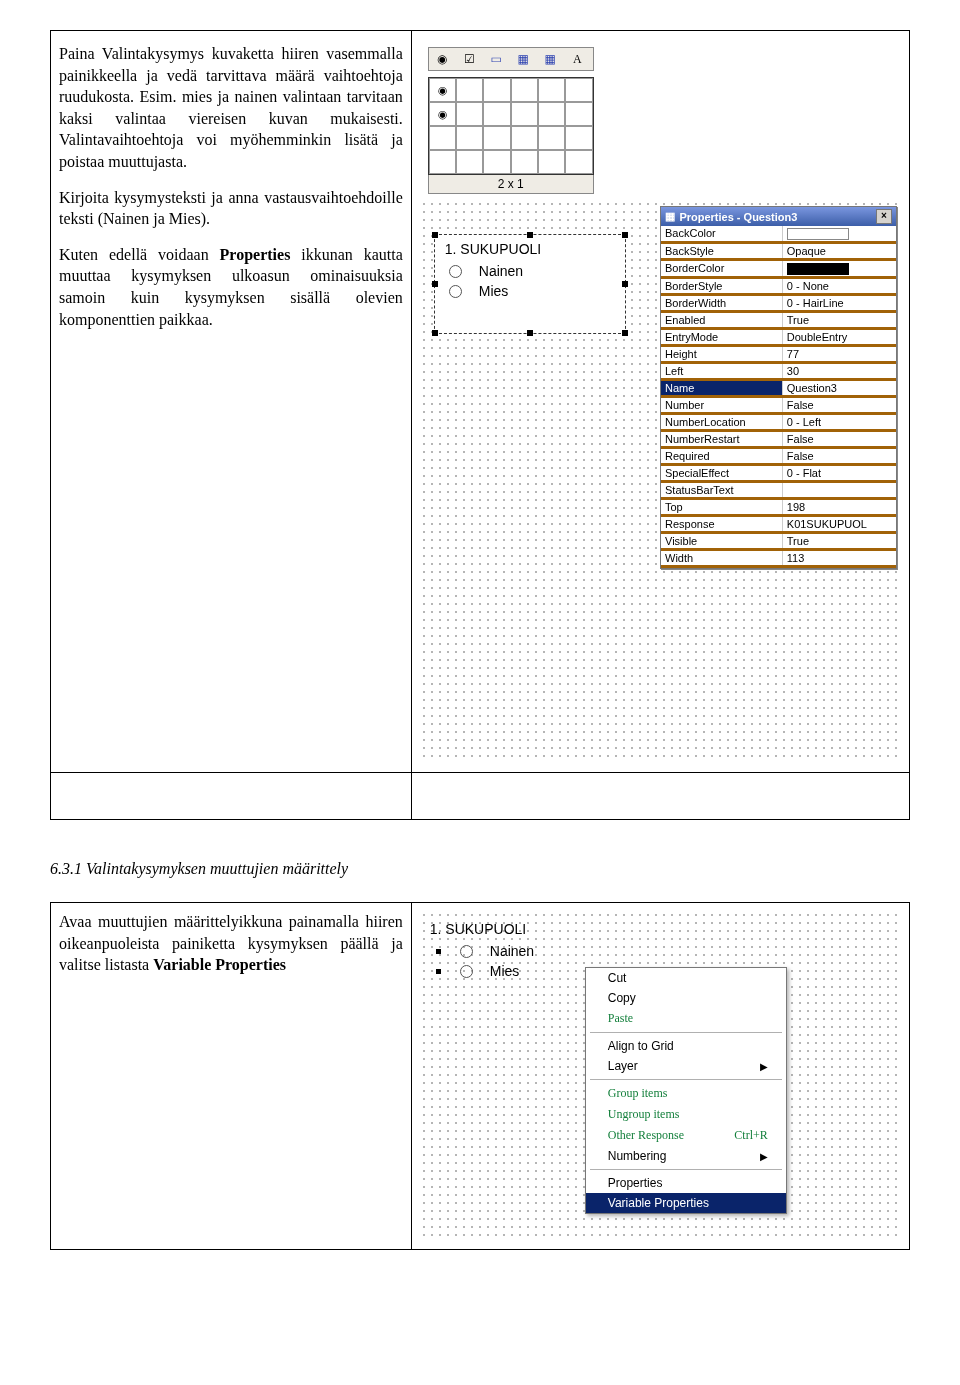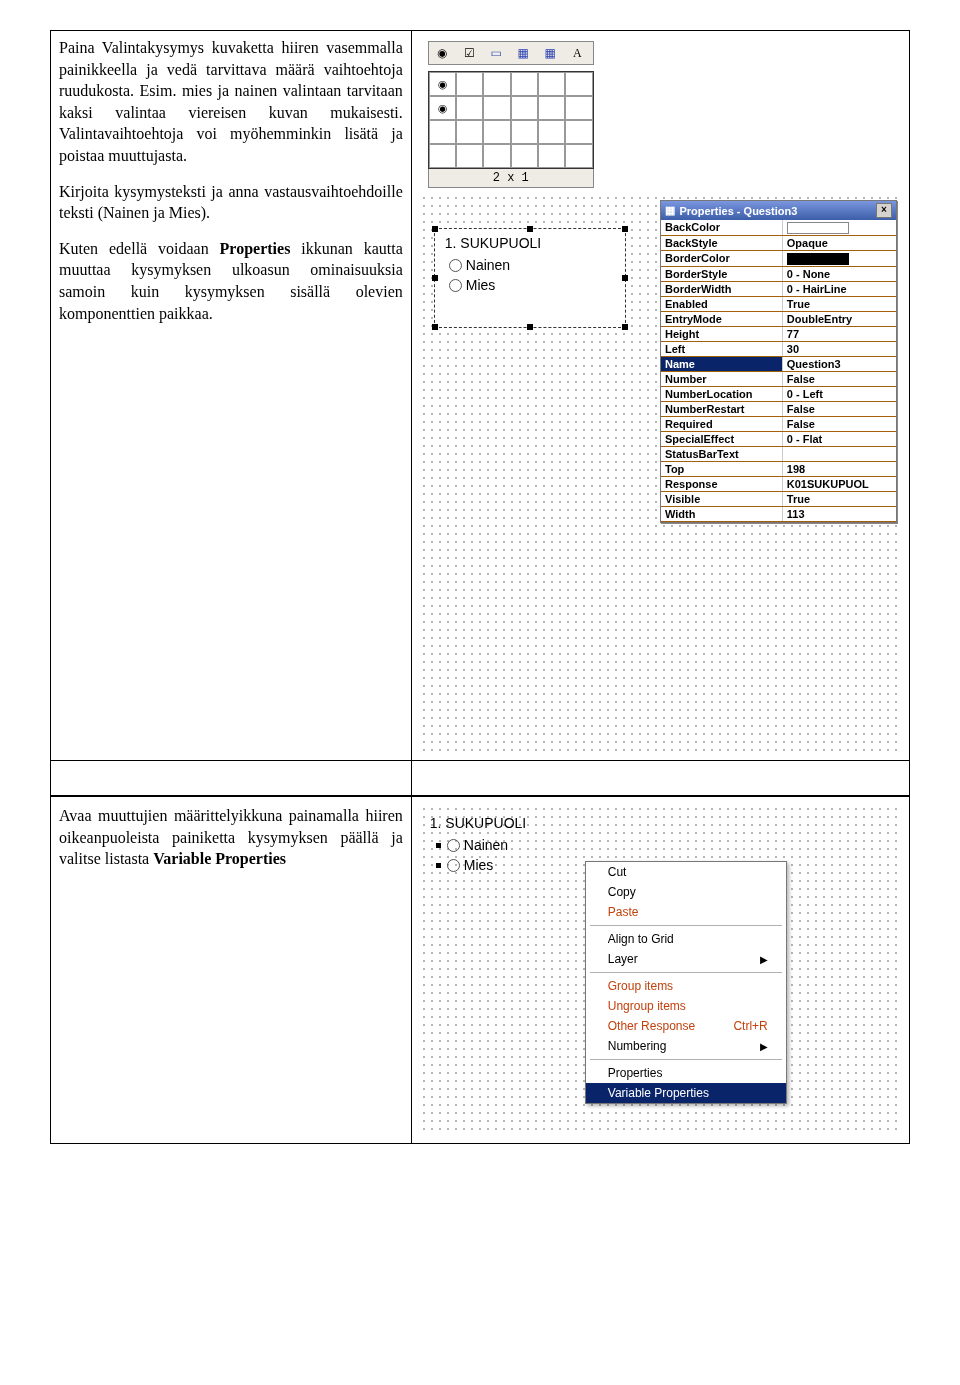--- a/index.html
+++ b/index.html
@@ -19,21 +19,21 @@
     font-size: 16px;
     margin-bottom: 10px;
   }
   .layout-table {
     border-collapse: collapse;
     width: 100%;
   }
   .layout-table > tbody > tr > td {
     border: 1px solid #000;
     vertical-align: top;
-    padding: 6px 8px;
+    padding: 12px 8px;
   }
   .left-col {
     width: 42%;
     font-size: 16px;
     line-height: 1.35;
     text-align: justify;
   }
   .left-col p { margin: 0 0 14px 0; }
   .right-col {
     width: 58%;
@@ -68,21 +68,21 @@
     background:#fff;
   }
   .pick-grid .prow { display:flex; }
   .pick-grid .pcell {
     width:26px;height:22px;
     border:1px solid #999;
     display:flex;align-items:center;justify-content:center;
     font-size:11px;
   }
   .pick-label {
-    text-align:center;font-size:12px;font-family:Liberation Mono, monospace;
+    text-align:center;font-size:12px;font-family:Liberation Sans, sans-serif;
     background:#efece5;border:1px solid #888;border-top:none;padding:2px 0;
   }
 
   
   .canvas {
     position:relative;
     height: 560px;
     background-image: radial-gradient(#b5b5b5 1px, transparent 1px);
     background-size: 8px 8px;
     background-color: #fff;
@@ -94,21 +94,21 @@
     width: 190px; height: 98px;
     border: 1px dashed #333;
     background: #fff;
     font-family: Arial, sans-serif;
     font-size: 14px;
   }
   .handle {
     position:absolute;width:6px;height:6px;background:#000;
   }
   .q-title { padding:6px 8px 4px 10px; font-weight:normal;}
-  .opt { padding:2px 8px 2px 14px; display:flex; align-items:center; gap:4px;}
+  .opt { padding:2px 8px 2px 14px; display:flex; align-items:center; gap:17px;}
   .radio {
     width:11px;height:11px;border:1px solid #555;border-radius:50%;
     display:inline-block;
   }
 
   
   .props {
     position:absolute;
     right: 4px; top: 6px;
     width: 235px;
@@ -125,22 +125,21 @@
     padding:2px 4px;
     display:flex;align-items:center;gap:4px;
   }
   .props-title .titletext { flex:1; }
   .props-close {
     width:14px;height:13px;background:#d6d3ce;border:1px solid #777;
     color:#000;font-size:10px;line-height:11px;text-align:center;font-weight:bold;
   }
   .prop-row {
     display:flex;
-    border-bottom:1px solid #a16207;
-    font-weight:bold;
+    border-bottom:3px solid #a16207;
   }
   .prop-row .pname {
     width: 48%;
     padding:1px 4px;
     border-right:1px solid #ccc;
     background:#fff;
   }
   .prop-row .pval {
     flex:1;
     padding:1px 4px;
@@ -211,21 +210,21 @@
     background:#fff;
     border:1px solid #777;
     box-shadow:2px 2px 4px rgba(0,0,0,.3);
     font-family: Tahoma, Arial, sans-serif;
     font-size:12px;
   }
   .context-menu .mi {
     padding:3px 18px 3px 22px;
     display:flex;justify-content:space-between;align-items:center;
   }
-  .context-menu .mi.disabled { color:#c2410c; }
+  .context-menu .mi.disabled { color:#15803d;font-family:Liberation Serif, serif; }
   .context-menu .sep {
     height:1px;background:#b0b0b0;margin:3px 4px;
   }
   .context-menu .mi.selected {
     background:#0a246a;color:#fff;
   }
   .arrow { font-size:10px; }
 </style>
 </head>
 <body>
@@ -403,20 +402,21 @@
         </div>
       </td>
     </tr>
     <tr class="spacer-row">
       <td></td>
       <td></td>
     </tr>
     </tbody>
   </table>
 
+  <div class="italic-heading">6.3.1 Valintakysymyksen muuttujien määrittely</div>
 
 
   <table class="fig2-table">
     <tbody>
         <tr>
       <td class="fig2-left">
         <span>Avaa muuttujien määrittelyikkuna painamalla hiiren oikeanpuoleista painiketta kysymyksen päällä ja valitse listasta </span><b>Variable Properties</b>
       </td>
       <td class="fig2-right">
         <div class="canvas2">

